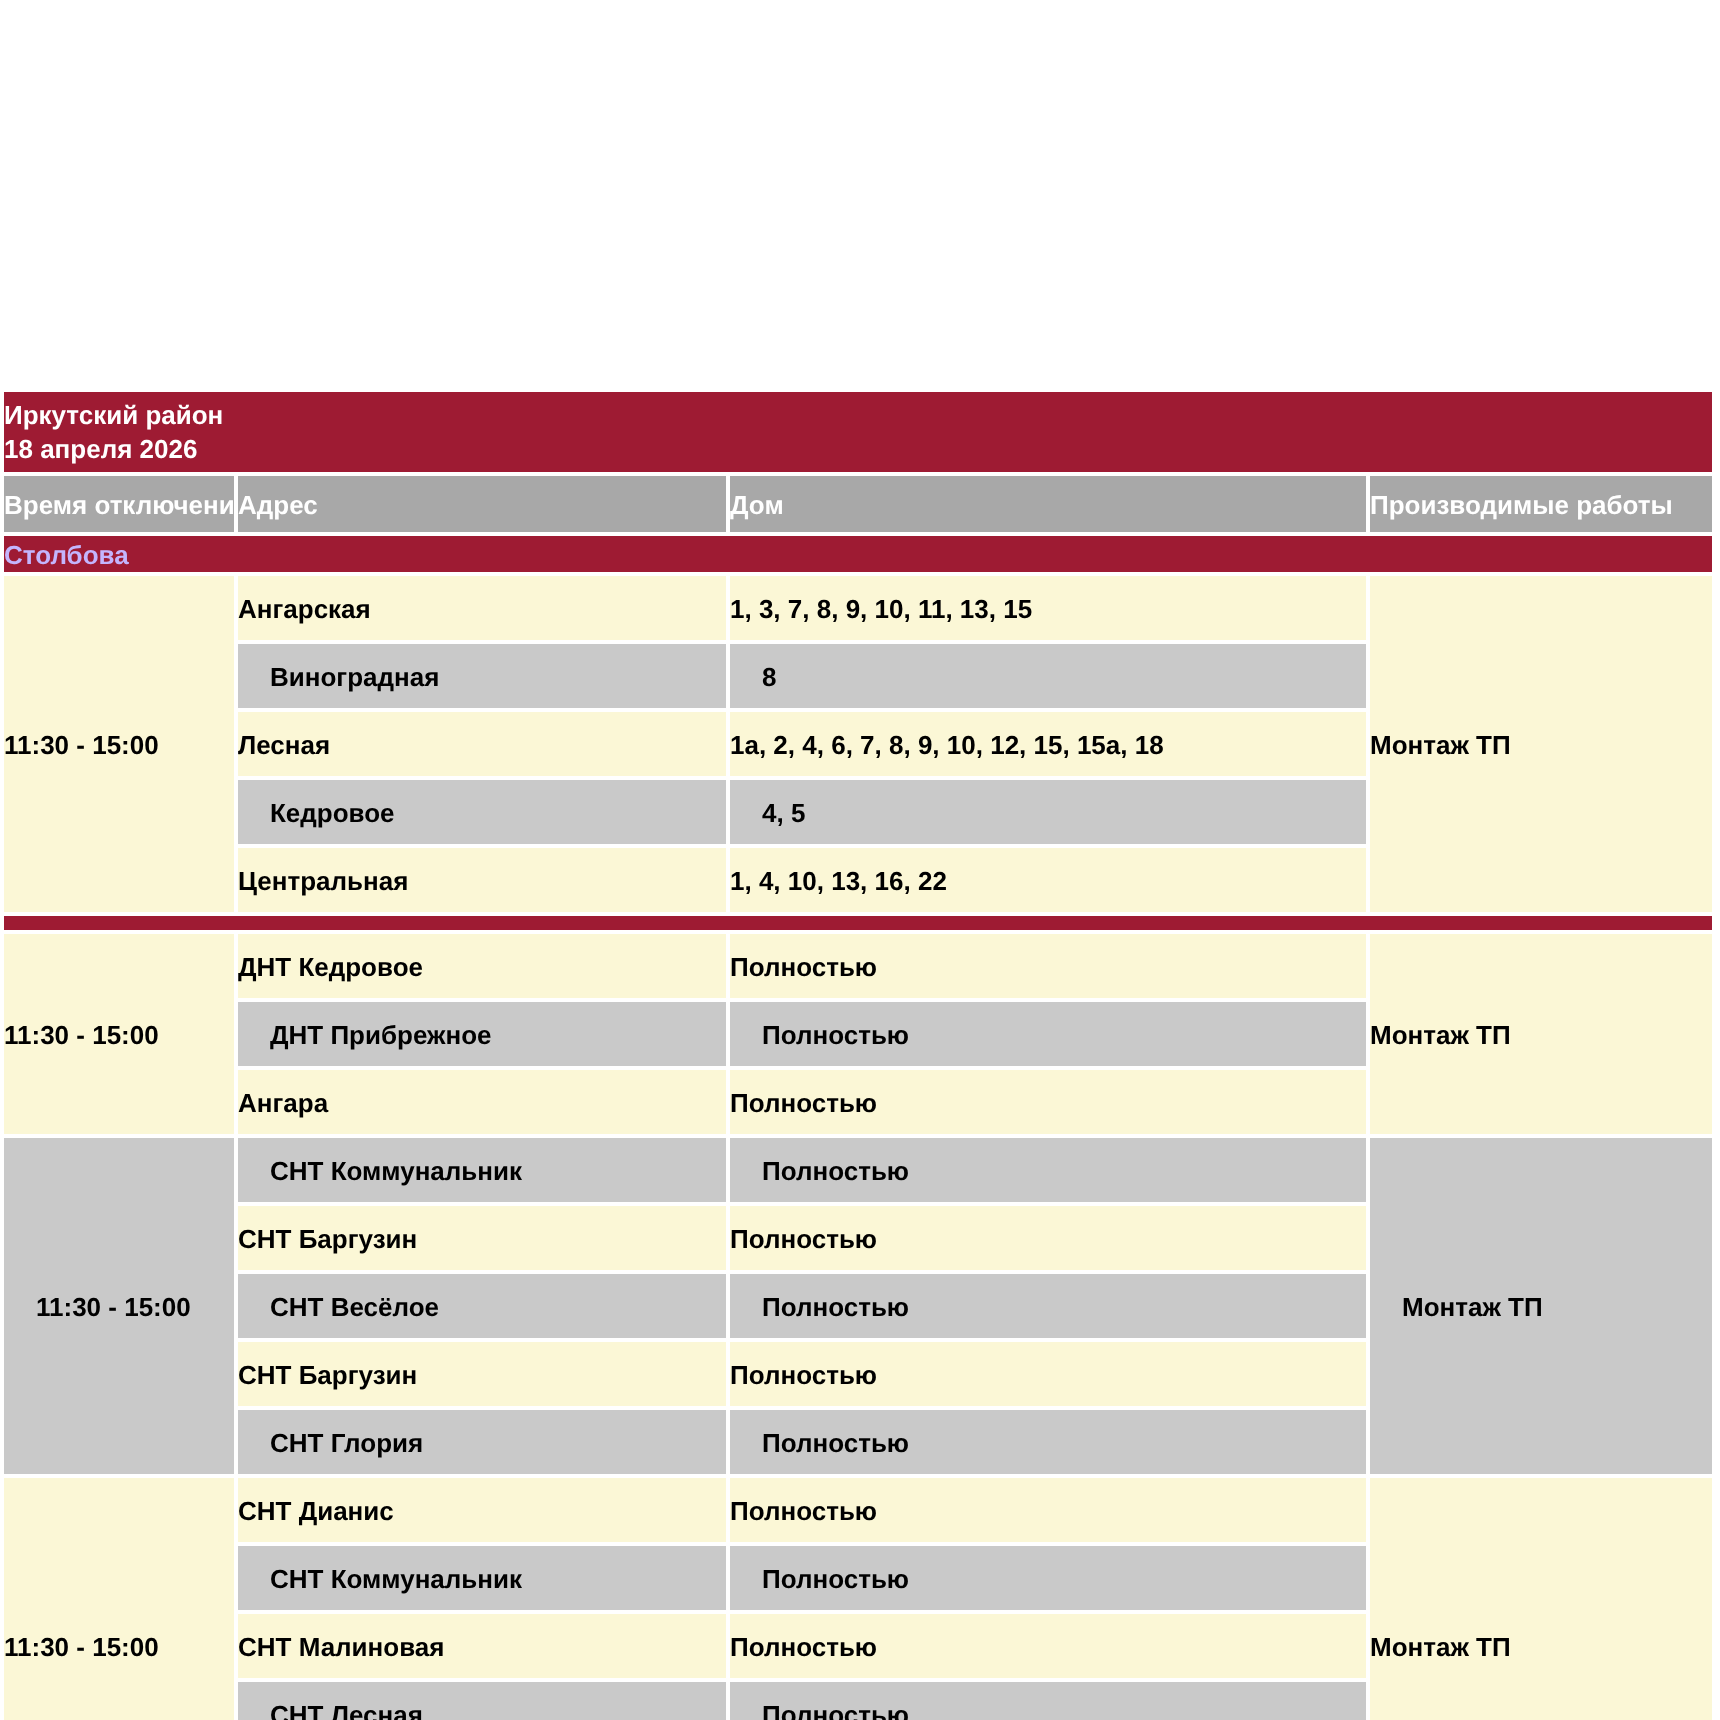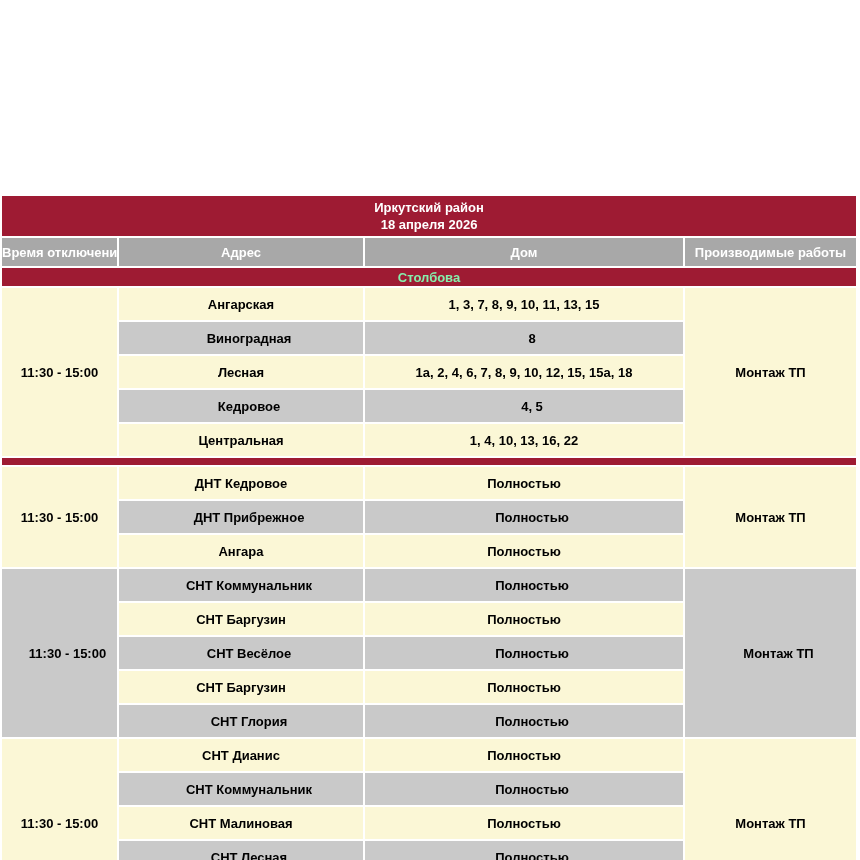--- a/index.html
+++ b/index.html
@@ -12,42 +12,42 @@
   }
   table.schedule {
     border-collapse: separate;
     border-spacing: 2px;
     table-layout: fixed;
     width: 858px;
     margin: 194px 0 0 0;
   }
   td {
     padding: 0;
-    text-align: center;
+    text-align: left;
     vertical-align: middle;
     font-size: 13px;
     font-weight: bold;
     color: #000000;
     overflow: hidden;
     white-space: nowrap;
   }
   td.title-cell {
     background: #9E1B33;
     color: #ffffff;
     height: 40px;
     line-height: 17px;
   }
   td.head-cell {
     background: #A8A8A8;
     color: #ffffff;
     height: 28px;
   }
   td.section-cell {
     background: #9E1B33;
-    color: #86efac;
+    color: #c4b5fd;
     height: 18px;
   }
   td.sep-cell {
     background: #9E1B33;
     height: 7px;
     font-size: 0;
     line-height: 0;
   }
   td.data-cell { height: 32px; }
   .cream { background: #FBF7D6; }

